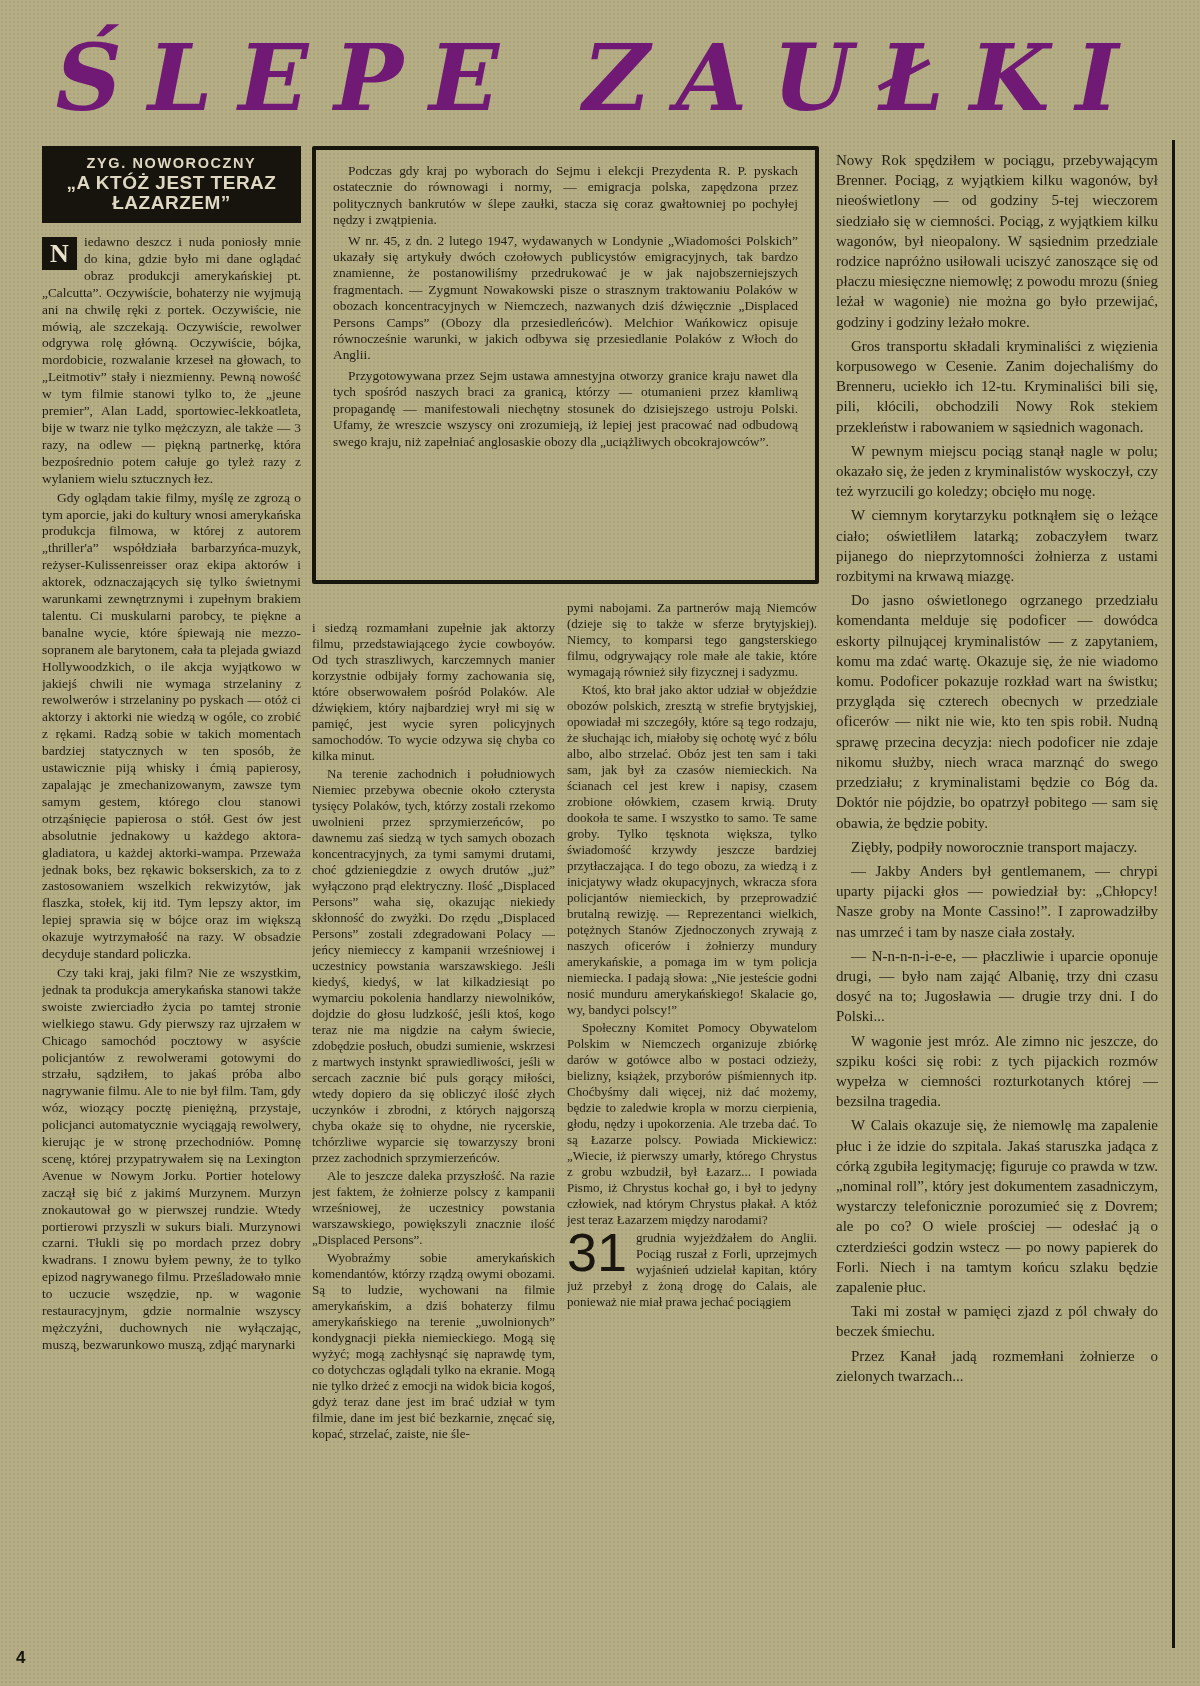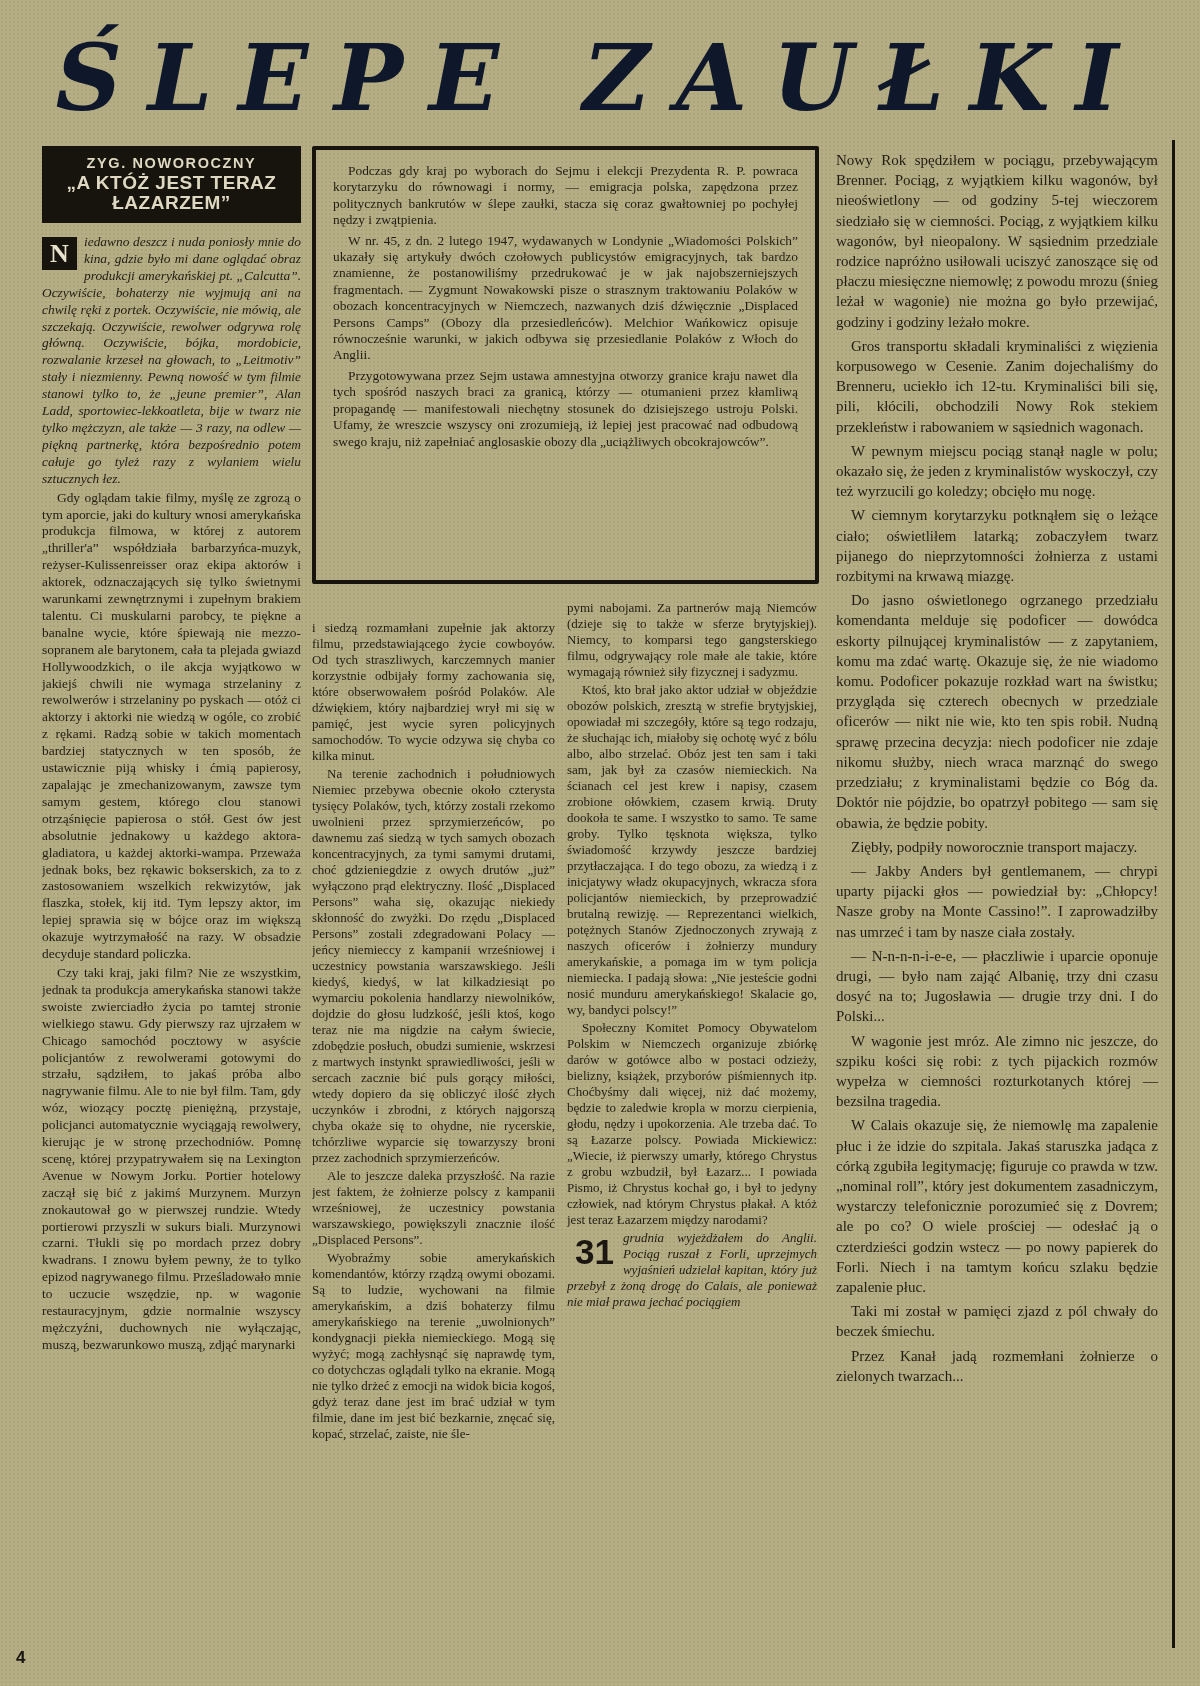--- a/index.html
+++ b/index.html
@@ -10,28 +10,28 @@
     background-color:#b5ae85;
     background-image: radial-gradient(rgba(52,43,24,0.08) 1px, transparent 1.2px);
     background-size: 4px 4px;
     font-family:"Liberation Serif", serif;
     color:#221c12;
   }
   .masthead {
     position:absolute; top:24px; left:0; width:100%;
     text-align:center; white-space:nowrap;
     font-family:"DejaVu Serif", serif; font-style:italic; font-weight:bold;
-    font-size:92px; letter-spacing:0.28em; color:#0f172a;
+    font-size:92px; letter-spacing:0.28em; color:#701a75;
   }
   .col {
     position:absolute; text-align:justify; overflow:hidden;
   }
   .para { margin:0 0 2px 0; text-indent:15px; }
   .cont > .para:first-child { text-indent:0; }
-  .noindent { text-indent:0;font-style:italic; }
+  .noindent { text-indent:0; }
 
   
   .kicker {
     background:#17140d; color:#ded8c2; text-align:center;
     padding:9px 6px 10px 6px; margin-bottom:11px;
   }
   .kicker .author {
     font-family:"Liberation Sans", sans-serif; font-weight:bold;
     font-size:14.5px; letter-spacing:1.6px; line-height:17px;
   }
@@ -43,22 +43,22 @@
   .kicker2 .ktitle { font-size:20px; }
 
   
   .dropN {
     float:left; width:35px; height:33px; background:#17140d; color:#e8e2cc;
     font-family:"Liberation Serif", serif; font-weight:bold;
     font-size:26px; line-height:33px; text-align:center;
     margin:3px 7px 1px 0;
   }
   .drop31 {
-    float:left; font-family:"Liberation Sans", sans-serif; font-weight:bold;
-    font-size:35px; line-height:38px; color:#1b1710; margin:3px 9px 0 8px;
+    float:left; font-family:"Liberation Sans", sans-serif; font-weight:normal;
+    font-size:54px; line-height:38px; color:#1b1710; margin:3px 9px 0 0;
   }
 
   #col1   { left:42px;  top:146px; width:259px; height:1500px; font-size:13.4px; line-height:16.9px; }
   #leadbox{
     left:312px; top:146px; width:507px; height:438px;
     border:4px solid #17140d; border-radius:2px;
     padding:13px 17px; font-size:13.4px; line-height:16.4px;
   }
   #leadbox .para { margin-bottom:4px; }
   #col2   { left:312px; top:600px; width:243px; height:1048px; font-size:13px; line-height:16px;margin-top:20px; }
@@ -89,21 +89,21 @@
   <span class="dropN">N</span>
   <p class="para noindent">iedawno deszcz i nuda poniosły mnie do kina, gdzie było mi dane oglądać obraz produkcji amerykańskiej pt. „Calcutta”. Oczywiście, bohaterzy nie wyjmują ani na chwilę ręki z portek. Oczywiście, nie mówią, ale szczekają. Oczywiście, rewolwer odgrywa rolę główną. Oczywiście, bójka, mordobicie, rozwalanie krzeseł na głowach, to „Leitmotiv” stały i niezmienny. Pewną nowość w tym filmie stanowi tylko to, że „jeune premier”, Alan Ladd, sportowiec-lekkoatleta, bije w twarz nie tylko mężczyzn, ale także — 3 razy, na odlew — piękną partnerkę, która bezpośrednio potem całuje go tyleż razy z wylaniem wielu sztucznych łez.</p>
   <div>
       <p class="para">Gdy oglądam takie filmy, myślę ze zgrozą o tym aporcie, jaki do kultury wnosi amerykańska produkcja filmowa, w której z autorem „thriller'a” współdziała barbarzyńca-muzyk, reżyser-Kulissenreisser oraz ekipa aktorów i aktorek, odznaczających się tylko świetnymi warunkami zewnętrznymi i zupełnym brakiem talentu. Ci muskularni parobcy, te piękne a banalne wycie, które śpiewają nie mezzo-sopranem ale barytonem, cała ta plejada gwiazd Hollywoodzkich, o ile akcja wyjątkowo w jakiejś chwili nie wymaga strzelaniny z rewolwerów i strzelaniny po pyskach — otóż ci aktorzy i aktorki nie wiedzą w ogóle, co zrobić z rękami. Radzą sobie w takich momentach bardziej statycznych w ten sposób, że ustawicznie piją whisky i ćmią papierosy, zapalając je zmechanizowanym, zawsze tym samym gestem, którego clou stanowi otrząśnięcie papierosa o stół. Gest ów jest absolutnie jednakowy u każdego aktora-gladiatora, u każdej aktorki-wampa. Przeważa jednak boks, bez rękawic bokserskich, za to z zastosowaniem wszelkich rekwizytów, jak flaszka, stołek, kij itd. Tym lepszy aktor, im lepiej sprawia się w bójce oraz im większą okazuje wytrzymałość na razy. W obsadzie decyduje standard policzka.</p>
       <p class="para">Czy taki kraj, jaki film? Nie ze wszystkim, jednak ta produkcja amerykańska stanowi także swoiste zwierciadło życia po tamtej stronie wielkiego stawu. Gdy pierwszy raz ujrzałem w Chicago samochód pocztowy w asyście policjantów z rewolwerami gotowymi do strzału, sądziłem, to jakaś próba albo nagrywanie filmu. Ale to nie był film. Tam, gdy wóz, wiozący pocztę pieniężną, przystaje, policjanci automatycznie wyciągają rewolwery, kierując je w stronę przechodniów. Pomnę scenę, której przypatrywałem się na Lexington Avenue w Nowym Jorku. Portier hotelowy zaczął się bić z jakimś Murzynem. Murzyn znokautował go w pierwszej rundzie. Wtedy portierowi przyszli w sukurs biali. Murzynowi czarni. Tłukli się po mordach przez dobry kwadrans. I znowu byłem pewny, że to tylko epizod nagrywanego filmu. Prześladowało mnie to uczucie wszędzie, np. w wagonie restauracyjnym, gdzie normalnie wszyscy mężczyźni, duchownych nie wyłączając, muszą, bezwarunkowo muszą, zdjąć marynarki</p>
     </div>
 </div>
 
 <div class="col" id="leadbox">
   <div>
-      <p class="para">Podczas gdy kraj po wyborach do Sejmu i elekcji Prezydenta R. P. powraca korytarzyku do równowagi i normy, — emigracja polska, zapędzona przez politycznych bankrutów w ślepe zaułki, stacza się coraz gwałtowniej po pochyłej nędzy i zwątpienia.</p>
+      <p class="para">Podczas gdy kraj po wyborach do Sejmu i elekcji Prezydenta R. P. pyskach ostatecznie do równowagi i normy, — emigracja polska, zapędzona przez politycznych bankrutów w ślepe zaułki, stacza się coraz gwałtowniej po pochyłej nędzy i zwątpienia.</p>
       <p class="para">W nr. 45, z dn. 2 lutego 1947, wydawanych w Londynie „Wiadomości Polskich” ukazały się artykuły dwóch czołowych publicystów emigracyjnych, tak bardzo znamienne, że postanowiliśmy przedrukować je w jak najobszerniejszych fragmentach. — Zygmunt Nowakowski pisze o strasznym traktowaniu Polaków w obozach koncentracyjnych w Niemczech, nazwanych dziś dźwięcznie „Displaced Persons Camps” (Obozy dla przesiedleńców). Melchior Wańkowicz opisuje równocześnie warunki, w jakich odbywa się przesiedlanie Polaków z Włoch do Anglii.</p>
       <p class="para">Przygotowywana przez Sejm ustawa amnestyjna otworzy granice kraju nawet dla tych spośród naszych braci za granicą, którzy — otumanieni przez kłamliwą propagandę — manifestowali niechętny stosunek do dzisiejszego ustroju Polski. Ufamy, że wreszcie wszyscy oni zrozumieją, iż lepiej jest pracować nad odbudową swego kraju, niż zapełniać anglosaskie obozy dla „uciążliwych obcokrajowców”.</p>
     </div>
 </div>
 
 <div class="col cont" id="col2">
     <p class="para">i siedzą rozmamłani zupełnie jak aktorzy filmu, przedstawiającego życie cowboyów. Od tych straszliwych, karczemnych manier korzystnie odbijały formy zachowania się, które obserwowałem pośród Polaków. Ale dźwiękiem, który najbardziej wrył mi się w pamięć, jest wycie syren policyjnych samochodów. To wycie odzywa się chyba co kilka minut.</p>
     <p class="para">Na terenie zachodnich i południowych Niemiec przebywa obecnie około czterysta tysięcy Polaków, tych, którzy zostali rzekomo uwolnieni przez sprzymierzeńców, po dawnemu zaś siedzą w tych samych obozach koncentracyjnych, za tymi samymi drutami, choć gdzieniegdzie z owych drutów „już” wyłączono prąd elektryczny. Ilość „Displaced Persons” waha się, okazując niekiedy skłonność do zwyżki. Do rzędu „Displaced Persons” zostali zdegradowani Polacy — jeńcy niemieccy z kampanii wrześniowej i uczestnicy powstania warszawskiego. Jeśli kiedyś, kiedyś, w lat kilkadziesiąt po wymarciu pokolenia handlarzy niewolników, dojdzie do głosu ludzkość, jeśli ktoś, kogo teraz nie ma nigdzie na całym świecie, zdobędzie posłuch, obudzi sumienie, wskrzesi z martwych instynkt sprawiedliwości, jeśli w sercach zacznie bić puls gorący miłości, wtedy dopiero da się obliczyć ilość złych uczynków i zbrodni, z których najgorszą chyba okaże się to ohydne, nie rycerskie, tchórzliwe wyparcie się towarzyszy broni przez zachodnich sprzymierzeńców.</p>
     <p class="para">Ale to jeszcze daleka przyszłość. Na razie jest faktem, że żołnierze polscy z kampanii wrześniowej, że uczestnicy powstania warszawskiego, powiększyli znacznie ilość „Displaced Persons”.</p>
     <p class="para">Wyobraźmy sobie amerykańskich komendantów, którzy rządzą owymi obozami. Są to ludzie, wychowani na filmie amerykańskim, a dziś bohaterzy filmu amerykańskiego na terenie „uwolnionych” kondygnacji piekła niemieckiego. Mogą się wyżyć; mogą zachłysnąć się naprawdę tym, co dotychczas oglądali tylko na ekranie. Mogą nie tylko drżeć z emocji na widok bicia kogoś, gdyż teraz dane jest im brać udział w tym filmie, dane im jest bić bezkarnie, znęcać się, kopać, strzelać, zaiste, nie śle-</p>

